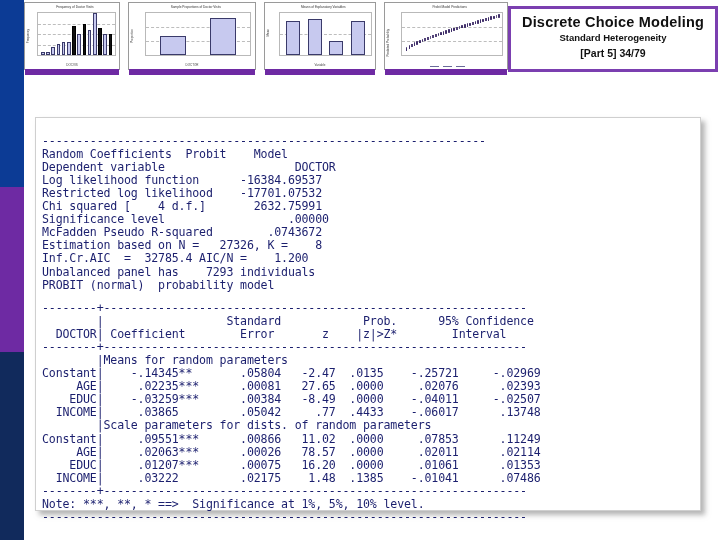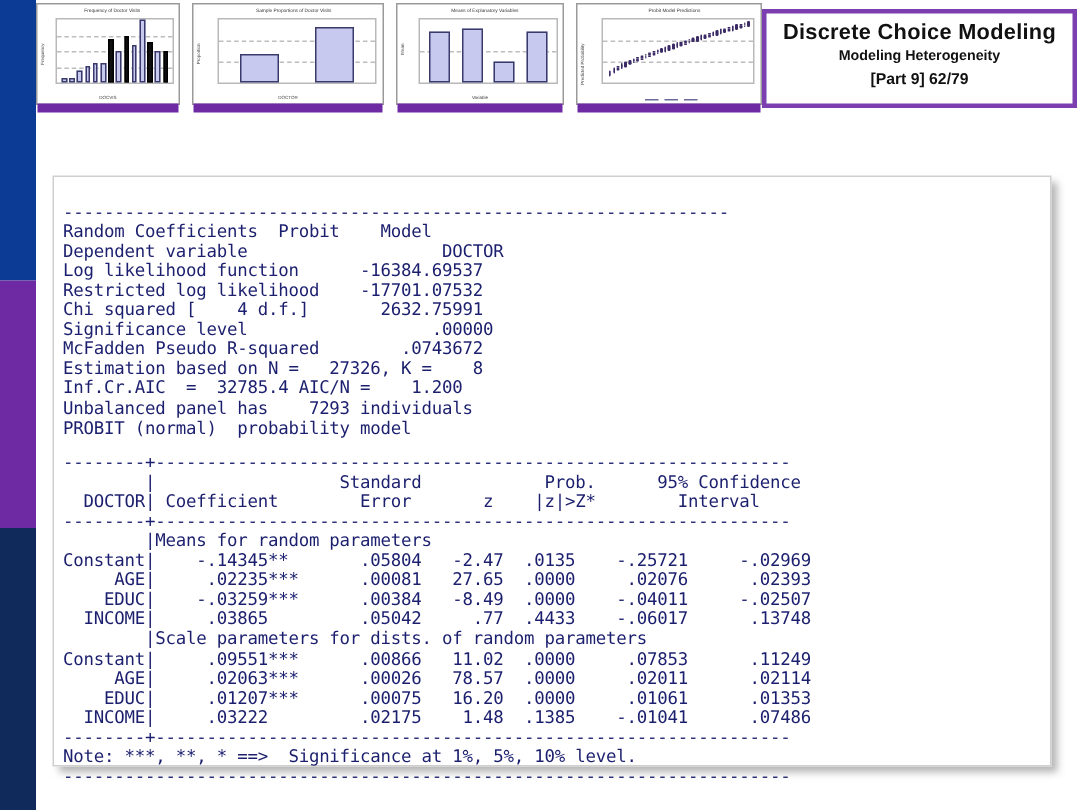--- a/index.html
+++ b/index.html
@@ -257,22 +257,22 @@
         <span><i></i></span>
         <span><i></i></span>
         <span><i></i></span>
       </div>
       <div class="tbar"></div>
     </div>
   </div>
 
   <div class="banner" style="border-color: rgb(123, 63, 176);">
     <div class="t1">Discrete Choice Modeling</div>
-    <div class="t2">Modeling Heterogeneity</div>
-    <div class="t3">[Part 9]   62/79</div>
+    <div class="t2">Standard Heterogeneity</div>
+    <div class="t3">[Part 5]   34/79</div>
   </div>
 
   <div class="card">
     <pre class="mono outblock">-----------------------------------------------------------------
 Random Coefficients  Probit    Model
 Dependent variable                   DOCTOR
 Log likelihood function      -16384.69537
 Restricted log likelihood    -17701.07532
 Chi squared [    4 d.f.]       2632.75991
 Significance level                  .00000

